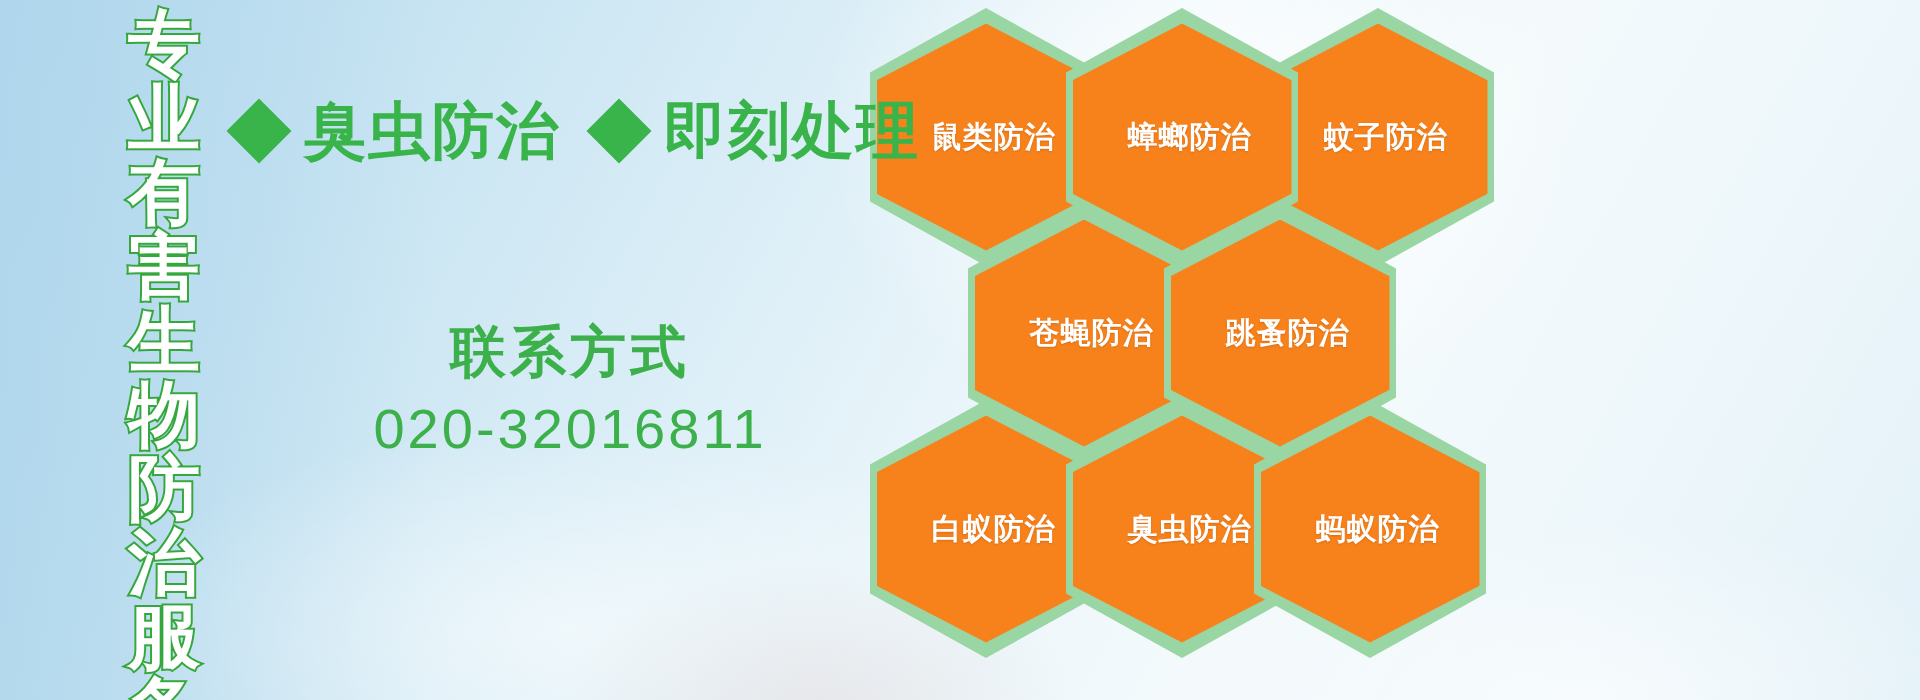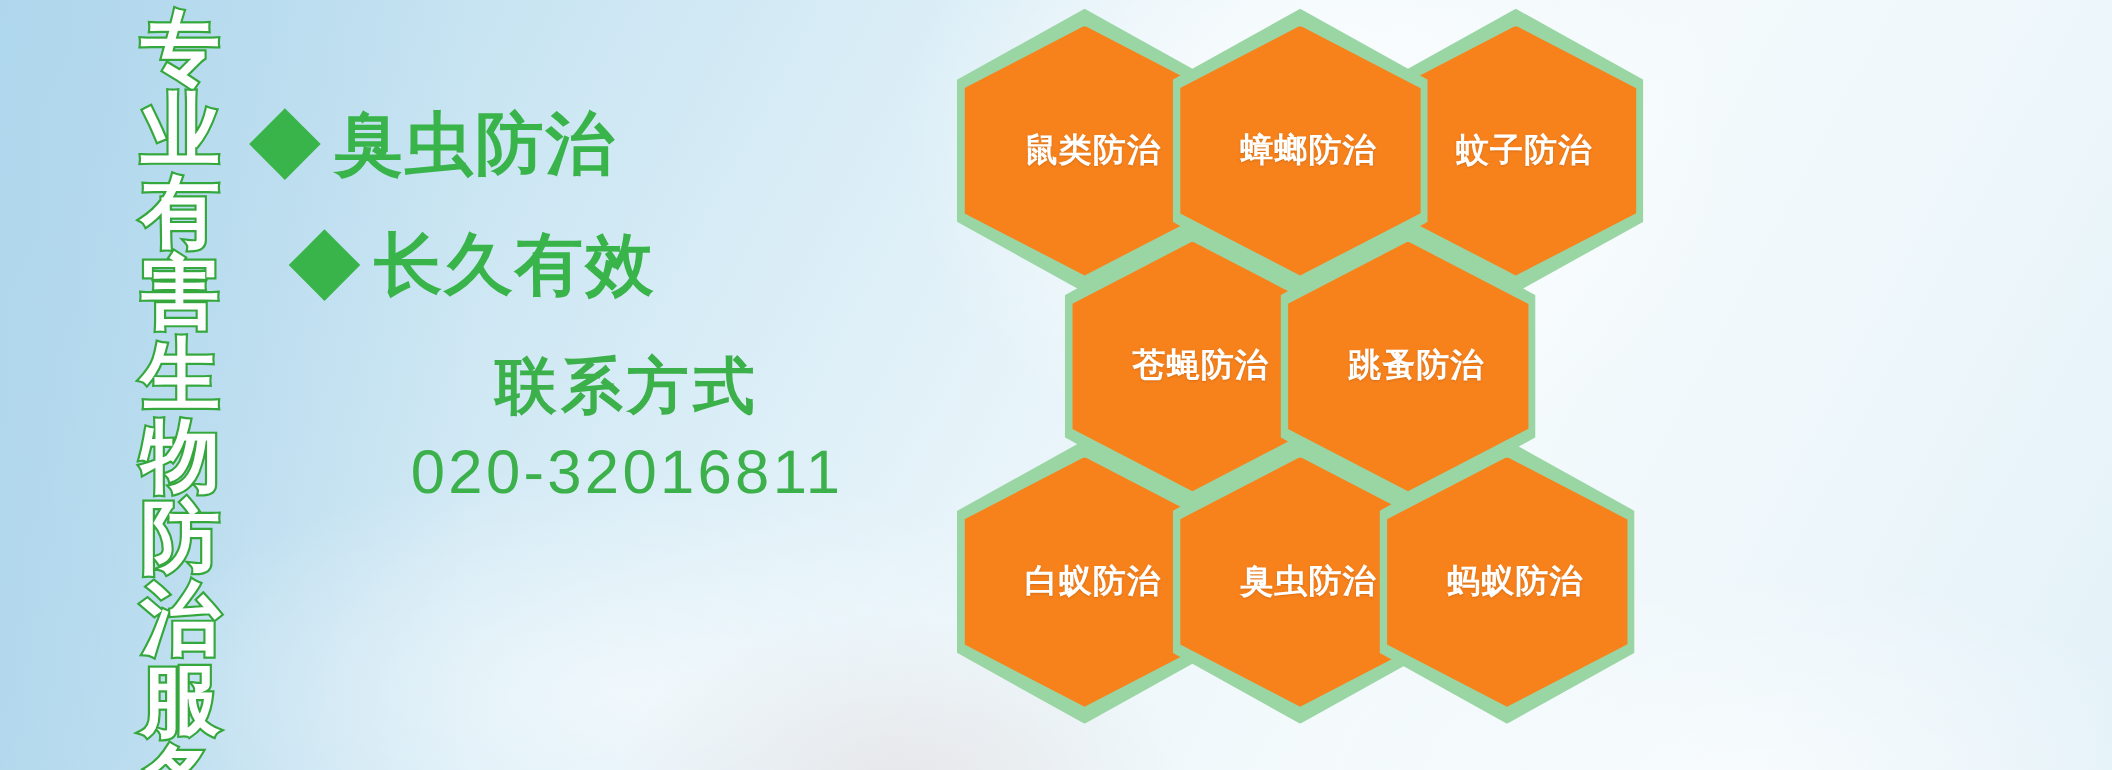--- a/index.html
+++ b/index.html
@@ -211,27 +211,27 @@
     <div class="vchar">务</div>
   </div>
 
   <div id="feature-list">
     <div class="feature-row">
       <div class="feature-item">
         <span class="diamond-icon"></span>
         <span class="feature-label">臭虫防治</span>
       </div>
       <span class="feature-gap"></span>
+      <div class="feature-item">
+        <span class="diamond-icon"></span>
+        <span class="feature-label">即刻处理</span>
+      </div>
     </div>
     <div class="feature-row">
       <span class="feature-gap"></span>
-      <div class="feature-item">
-        <span class="diamond-icon"></span>
-        <span class="feature-label">长久有效</span>
-      </div>
     </div>
   </div>
 
   <div id="contact-block">
     <div id="contact-title">联系方式</div>
     <div class="contact-phone">020-32016811</div>
   </div>
 
   <div id="honeycomb">
     <div class="hex-cell hex-0">

